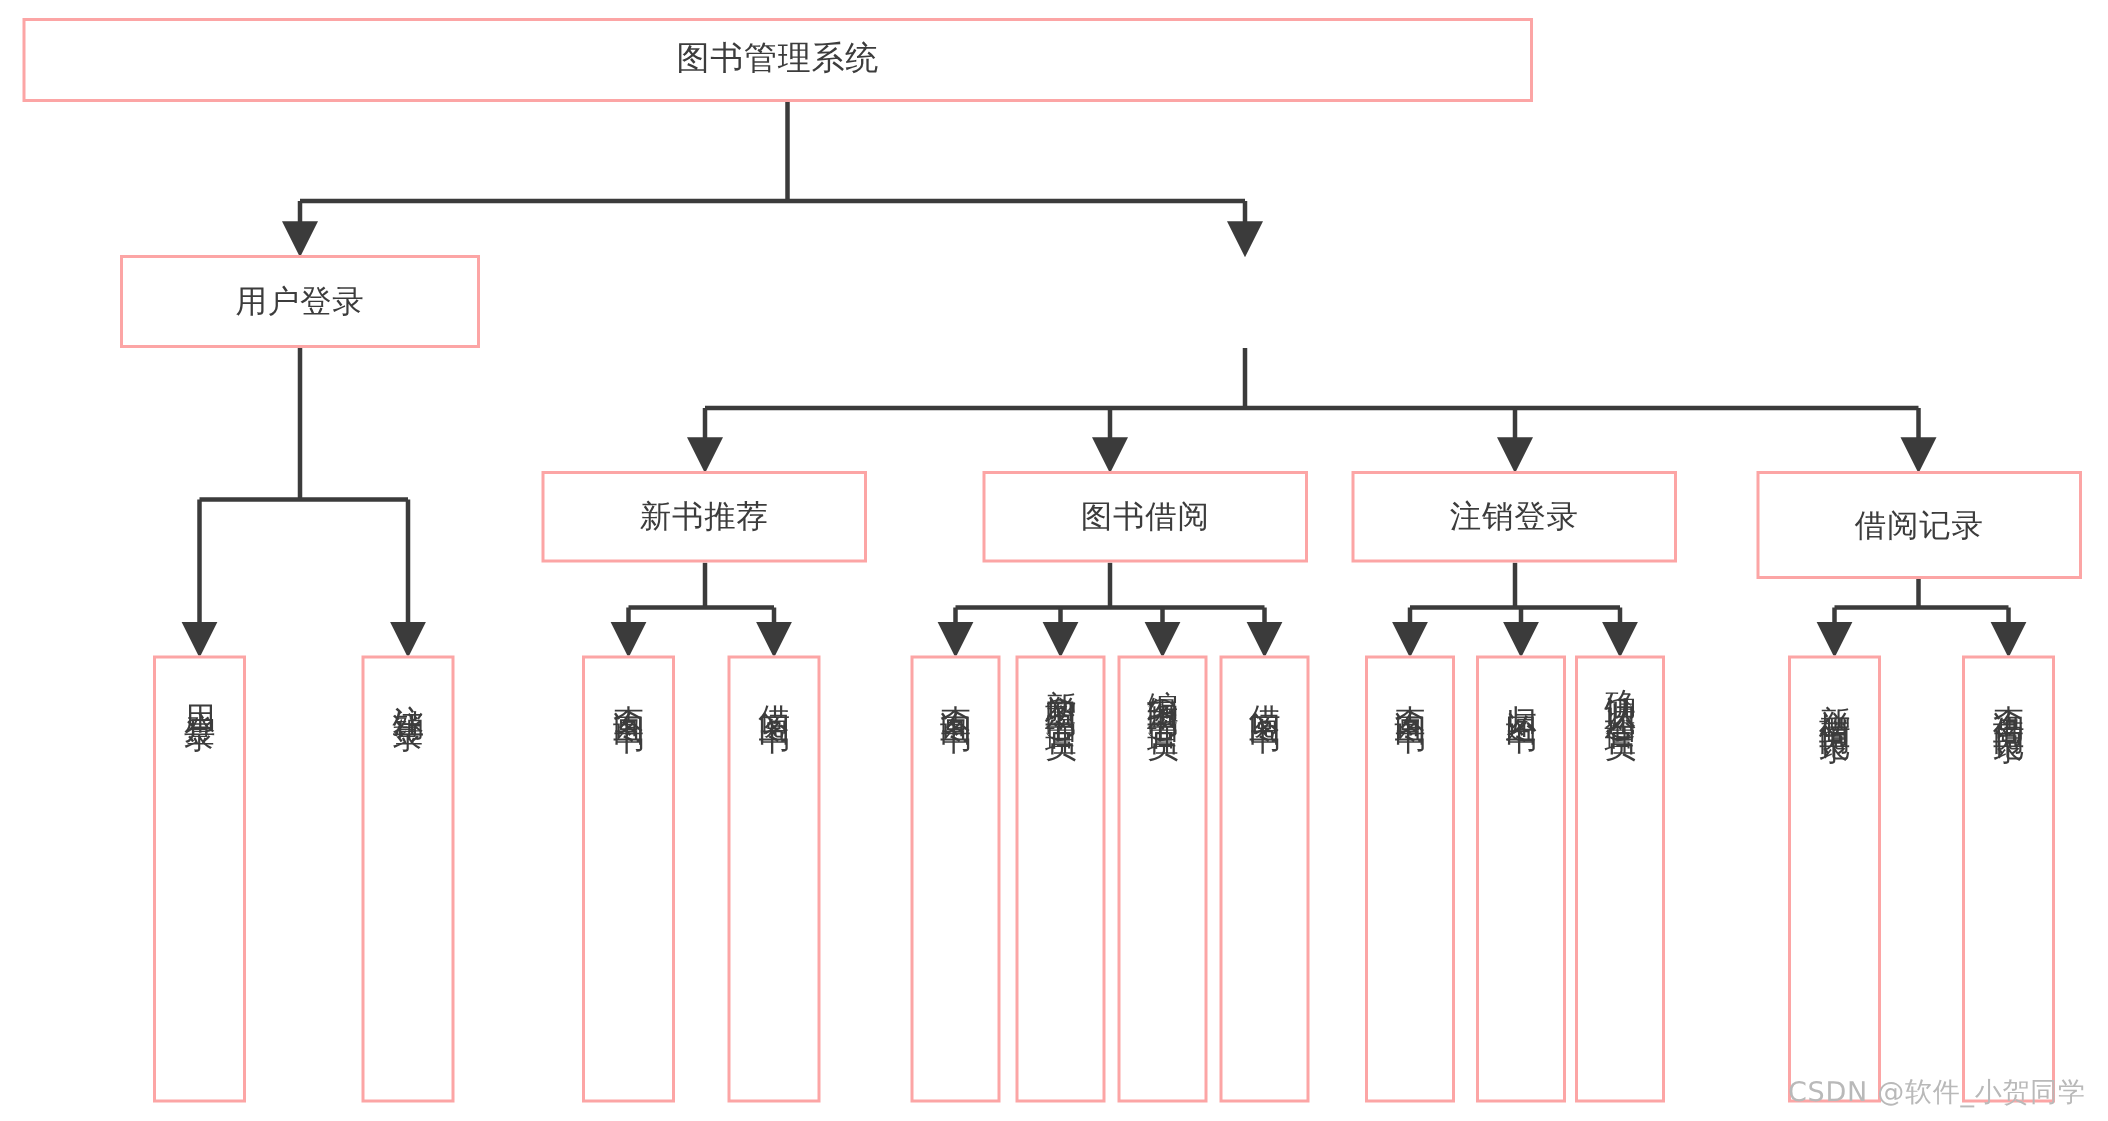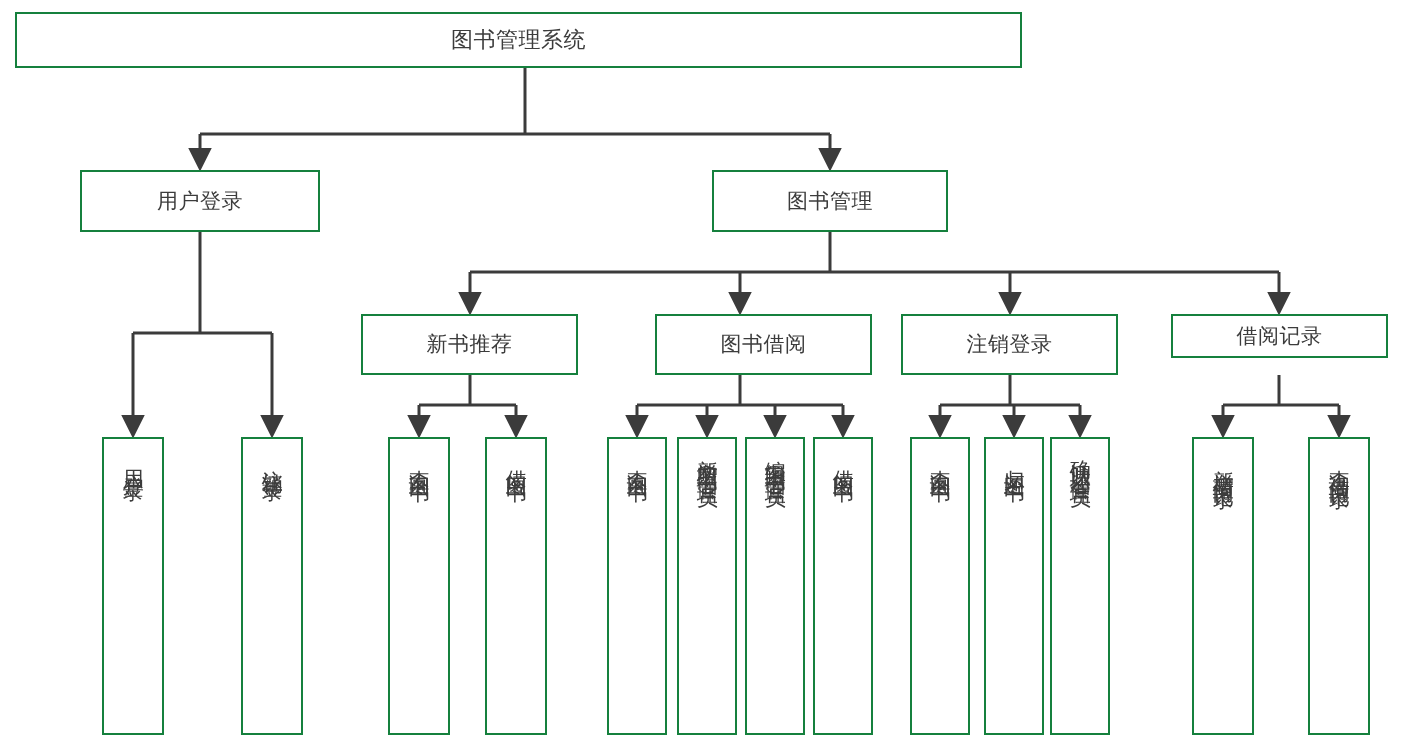--- a/index.html
+++ b/index.html
@@ -24,21 +24,21 @@
     left: 0;
     top: 0;
     width: 1405px;
     height: 747px;
     pointer-events: none;
   }
   .node {
     position: absolute;
     box-sizing: border-box;
     background: #ffffff;
-    border: 2px solid #15803d;
+    border: 2px solid #fca5a5;
     display: flex;
     align-items: center;
     justify-content: center;
     text-align: center;
   }
   .node .label {
     font-size: 21px;
     line-height: 1.18;
     letter-spacing: 0.5px;
     color: #3c3c3c;
@@ -140,34 +140,31 @@
     </g>
   </svg>
 
   <div class="node root" style="left:15px; top:12px; width:1007px; height:56px;">
     <span class="label">图书管理系统</span>
   </div>
 
   <div class="node lvl2" style="left:80px; top:170px; width:240px; height:62px;">
     <span class="label">用户登录</span>
   </div>
-  <div class="node lvl2" style="left:712px; top:170px; width:236px; height:62px;">
-    <span class="label">图书管理</span>
-  </div>
 
   <div class="node lvl3" style="left:361px; top:314px; width:217px; height:61px;">
     <span class="label">新书推荐</span>
   </div>
   <div class="node lvl3" style="left:631px; top:314px; width:217px; height:61px;margin-left:24px;">
     <span class="label">图书借阅</span>
   </div>
   <div class="node lvl3" style="left:901px; top:314px; width:217px; height:61px;">
     <span class="label">注销登录</span>
   </div>
-  <div class="node lvl3" style="left:1171px; top:314px; width:217px; height:44px;">
+  <div class="node lvl3" style="left:1171px; top:314px; width:217px; height:72px;">
     <span class="label">借阅记录</span>
   </div>
 
   <div class="node leaf" style="left:102px; top:437px; width:62px; height:298px;">
     <span class="label">用户登录</span>
   </div>
   <div class="node leaf" style="left:241px; top:437px; width:62px; height:298px;">
     <span class="label">注销登录</span>
   </div>
 
@@ -201,14 +198,15 @@
     <span class="label">确认归还（管理员）</span>
   </div>
 
   <div class="node leaf" style="left:1192px; top:437px; width:62px; height:298px;">
     <span class="label">新增借阅记录</span>
   </div>
   <div class="node leaf" style="left:1308px; top:437px; width:62px; height:298px;">
     <span class="label">查询借阅记录</span>
   </div>
 
+  <div class="watermark" style="left:1192px; top:716px;">CSDN @软件_小贺同学</div>
 
 </div>
 
 </body></html>

